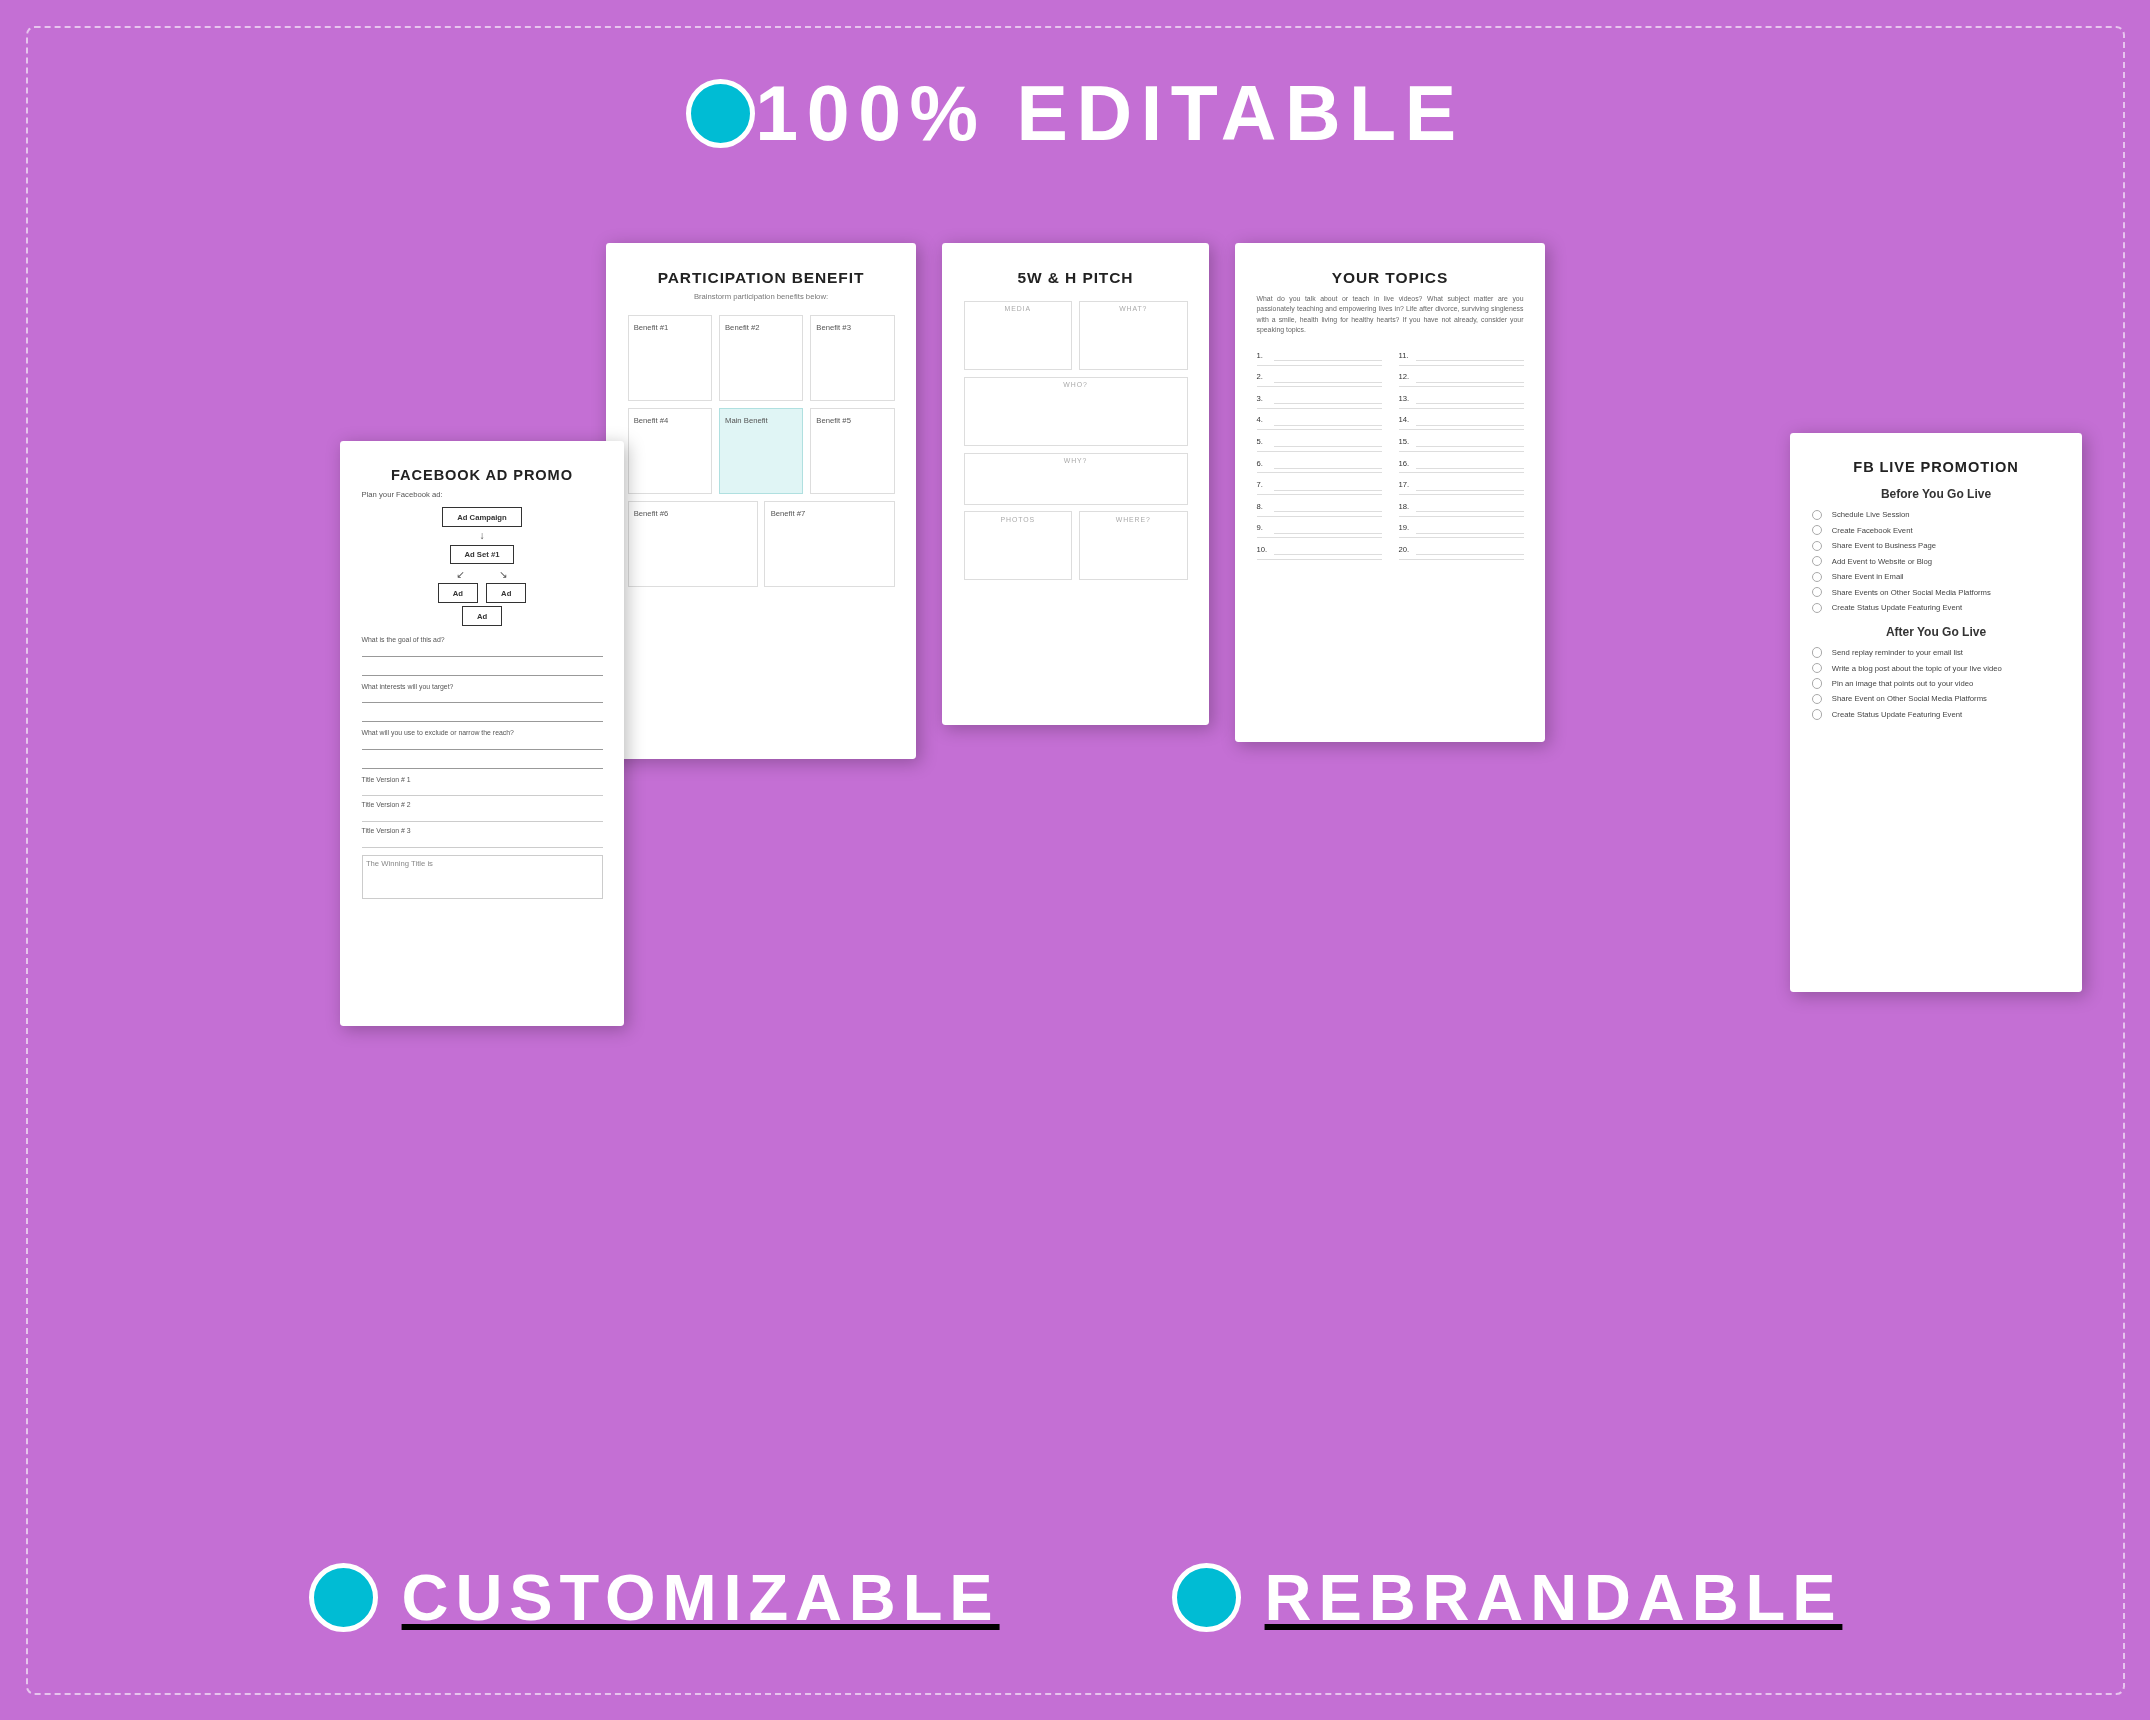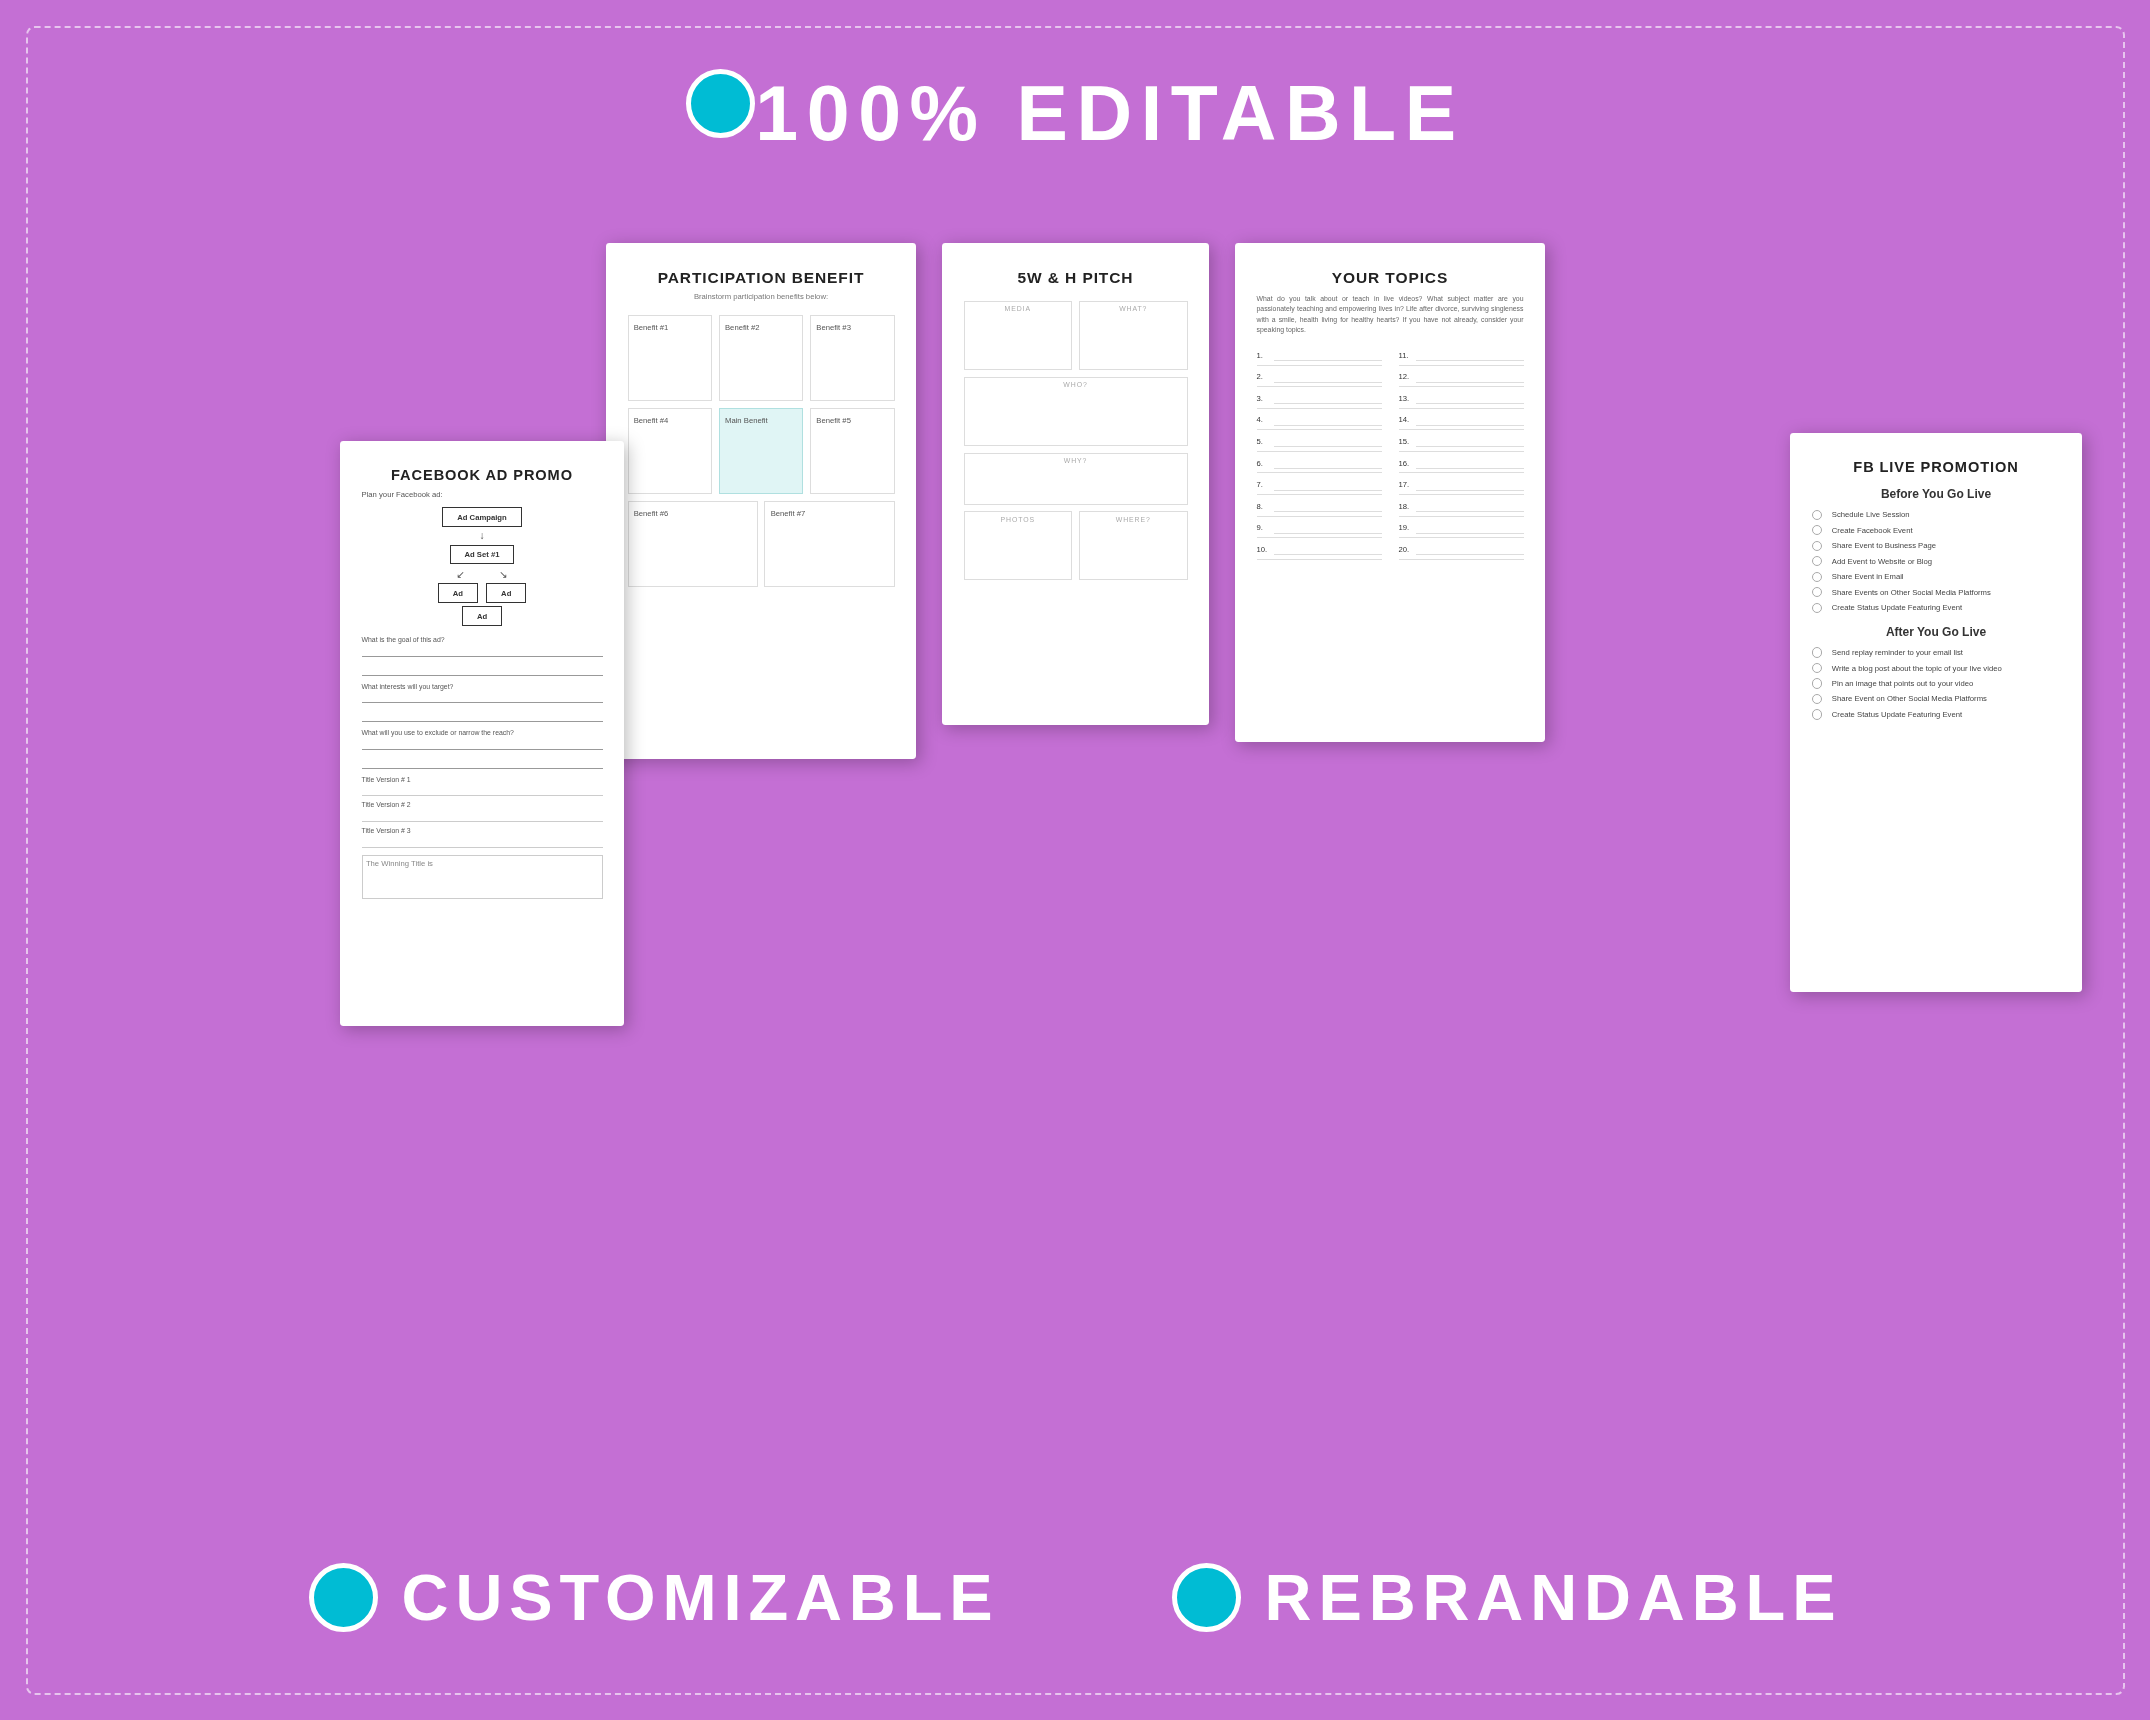--- a/index.html
+++ b/index.html
@@ -15,20 +15,21 @@
       position: absolute;
       top: 26px; left: 26px;
       right: 26px; bottom: 26px;
       border: 2.6px dashed rgba(255,255,255,0.6);
       border-radius: 8.6px;
       pointer-events: none;
     }
     
     .header {
       display: flex;
+      align-items: center;
       justify-content: center;
       padding-top: 69px;
       padding-bottom: 34px;
     }
     .teal-circle {
       width: 69px; height: 69px;
       border-radius: 50%;
       background-color: #00bcd4;
       border: 5.2px solid white;
       flex-shrink: 0;
@@ -282,20 +283,21 @@
       padding-top: 52px;
       padding-bottom: 34px;
       position: absolute;
       bottom: 52px;
       left: 0; right: 0;
     }
     .footer-item {
       display: flex;
       align-items: center;
       gap: 24px;
+      text-decoration: underline;
     }
     .footer-title {
       font-size: 65px;
       font-weight: 900;
       color: white;
       letter-spacing: 6.9px;
     }
   </style>
 </head>
 <body>

